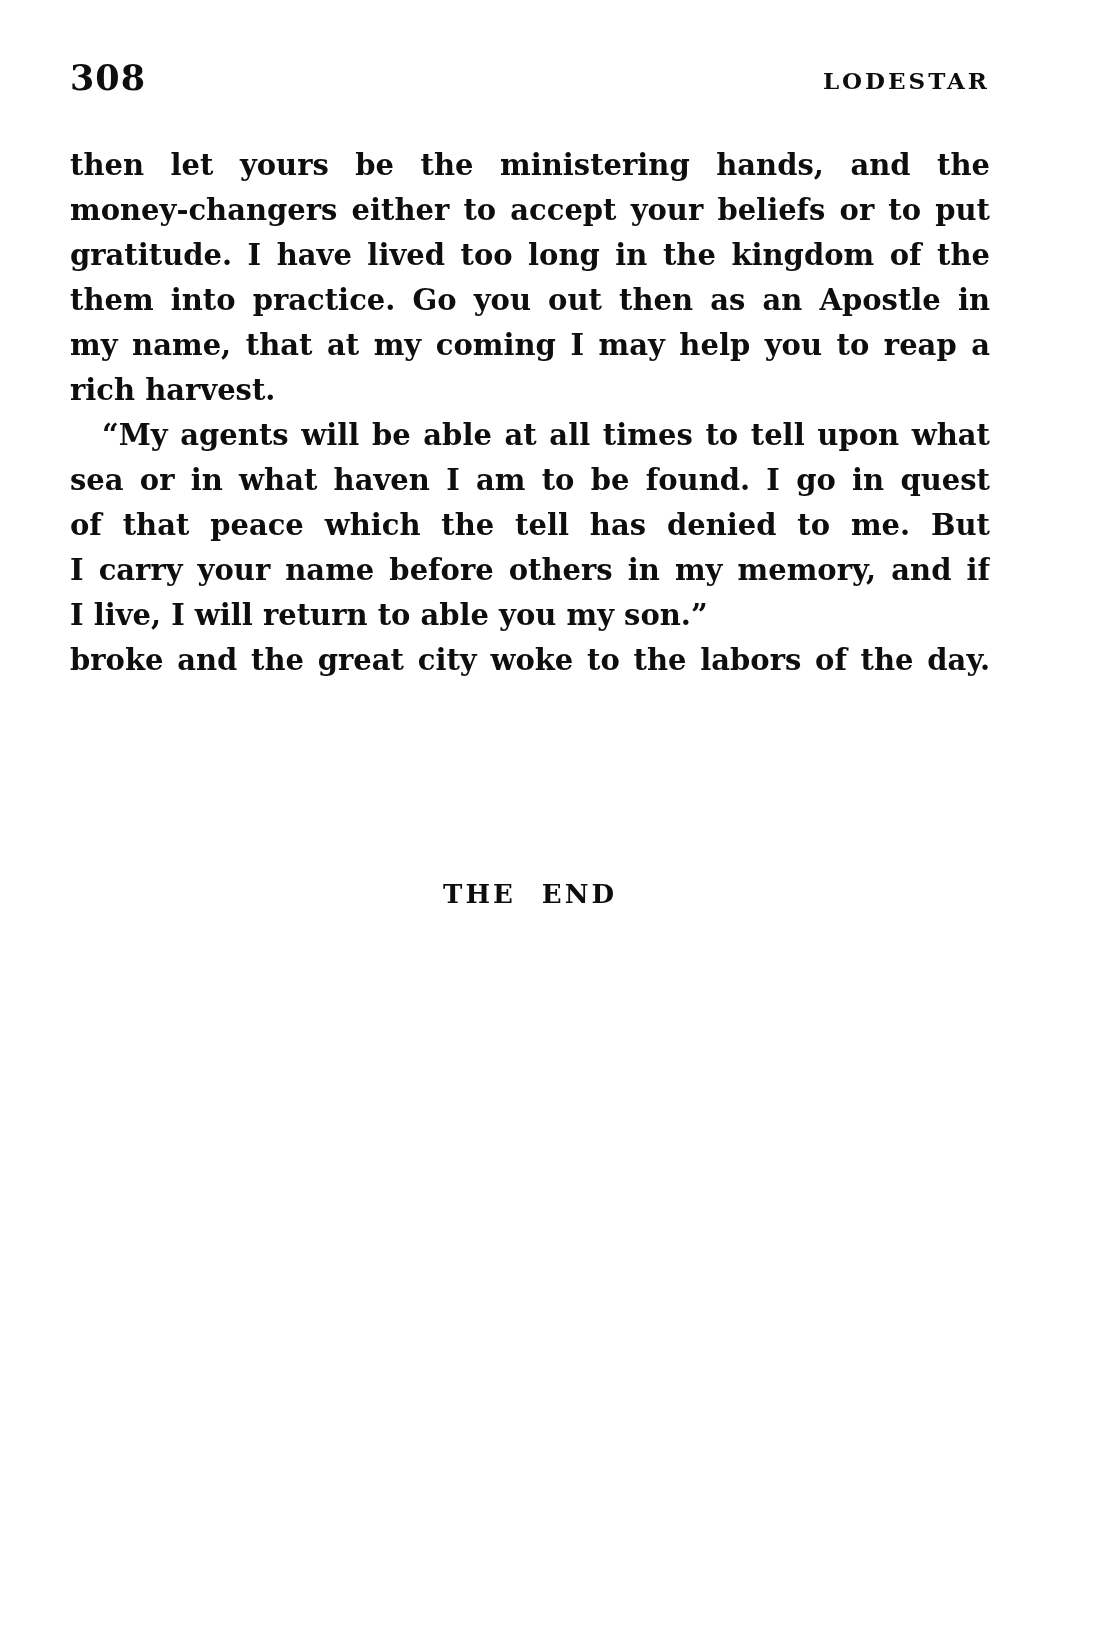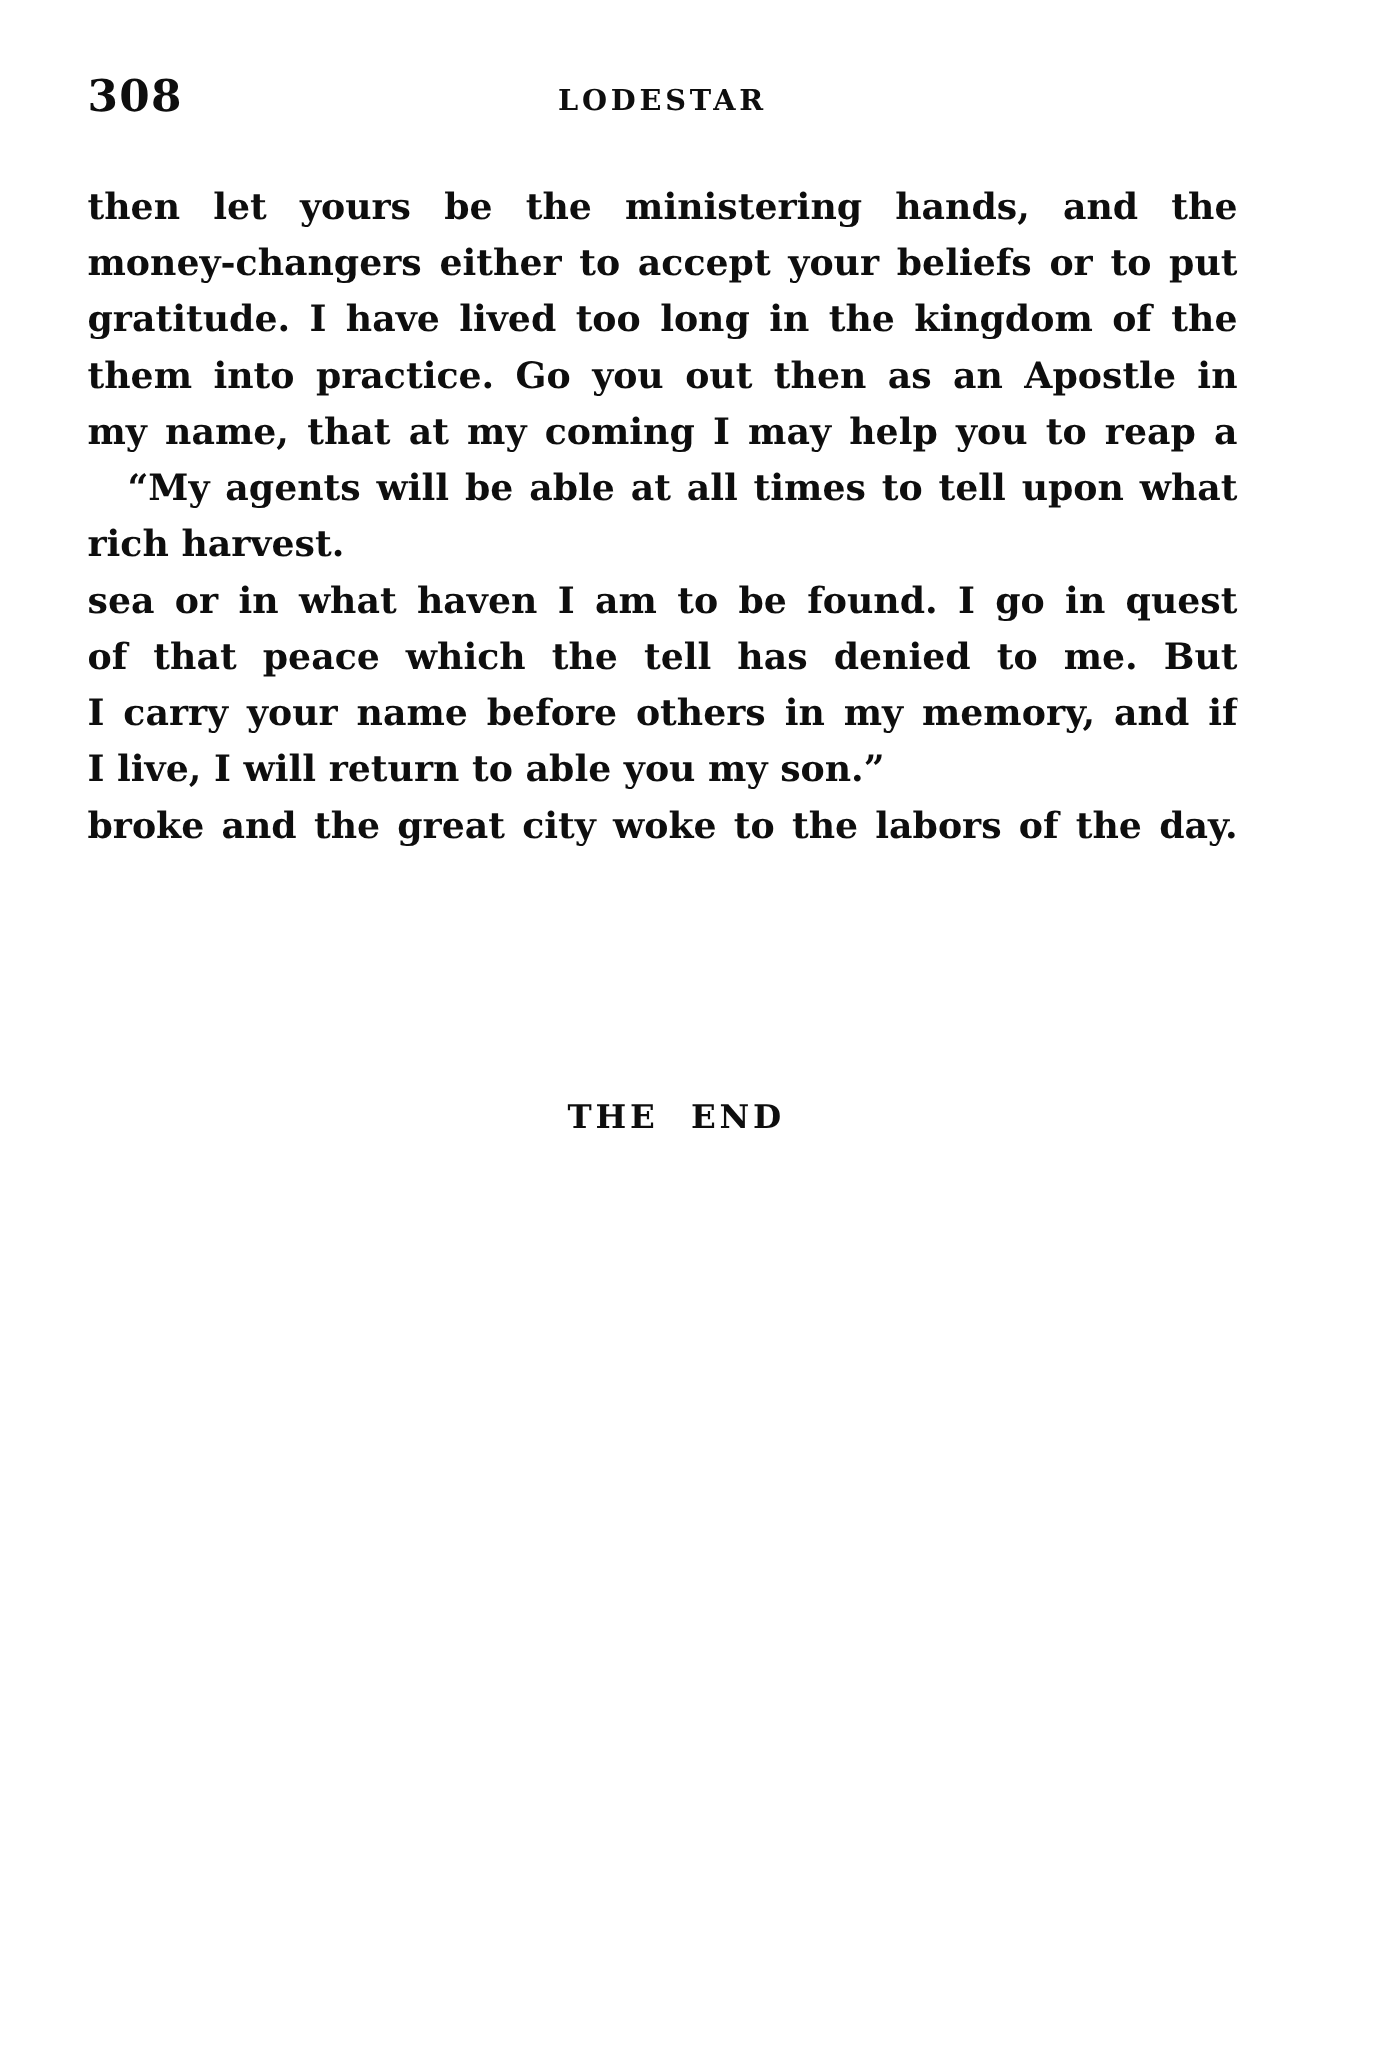--- a/index.html
+++ b/index.html
@@ -34,21 +34,21 @@
     font-size: 35px;
     font-weight: 700;
     letter-spacing: 1px;
     line-height: 40px;
   }
   .running-head {
     position: absolute;
     left: 0;
     right: 0;
     top: 9px;
-    text-align: center;
+    text-align: right;
     font-size: 23px;
     font-weight: 700;
     letter-spacing: 3px;
     line-height: 28px;
   }
   .body-text {
     top: 143px;
     font-size: 29px;
     font-weight: 700;
     line-height: 45px;
@@ -61,21 +61,21 @@
     white-space: normal;
   }
   .line.no-justify {
     text-align-last: left;
   }
   .line.indent {
     padding-left: 32px;
   }
   .end-mark {
     position: absolute;
-    left: 81px;
+    left: 70px;
     width: 920px;
     top: 878px;
     text-align: center;
     font-size: 26px;
     font-weight: 700;
     letter-spacing: 3px;
     word-spacing: 14px;
     line-height: 32px;
   }
 </style>
@@ -89,22 +89,22 @@
     <span class="running-head">LODESTAR</span>
   </header>
 
   <main class="text-block body-text">
 
   <div class="line">then let yours be the ministering hands, and the people’s</div>
       <div class="line">money-changers either to accept your beliefs or to put</div>
       <div class="line">gratitude.  I have lived too long in the kingdom of the</div>
       <div class="line">them into practice.  Go you out then as an Apostle in</div>
       <div class="line">my name, that at my coming I may help you to reap a</div>
+      <div class="line no-justify">rich harvest.</div>
       <div class="line indent">“My agents will be able at all times to tell upon what</div>
-      <div class="line no-justify">rich harvest.</div>
       <div class="line">sea or in what haven I am to be found.  I go in quest</div>
       <div class="line">of that peace which the tell has denied to me.  But</div>
       <div class="line">I carry your name before others in my memory, and if</div>
       <div class="line no-justify">I live, I will return to able you my son.”</div>
       <div class="line">broke and the great city woke to the labors of the day.</div>
     </main>
 
   <div class="end-mark">THE END</div>
 
 </div>

